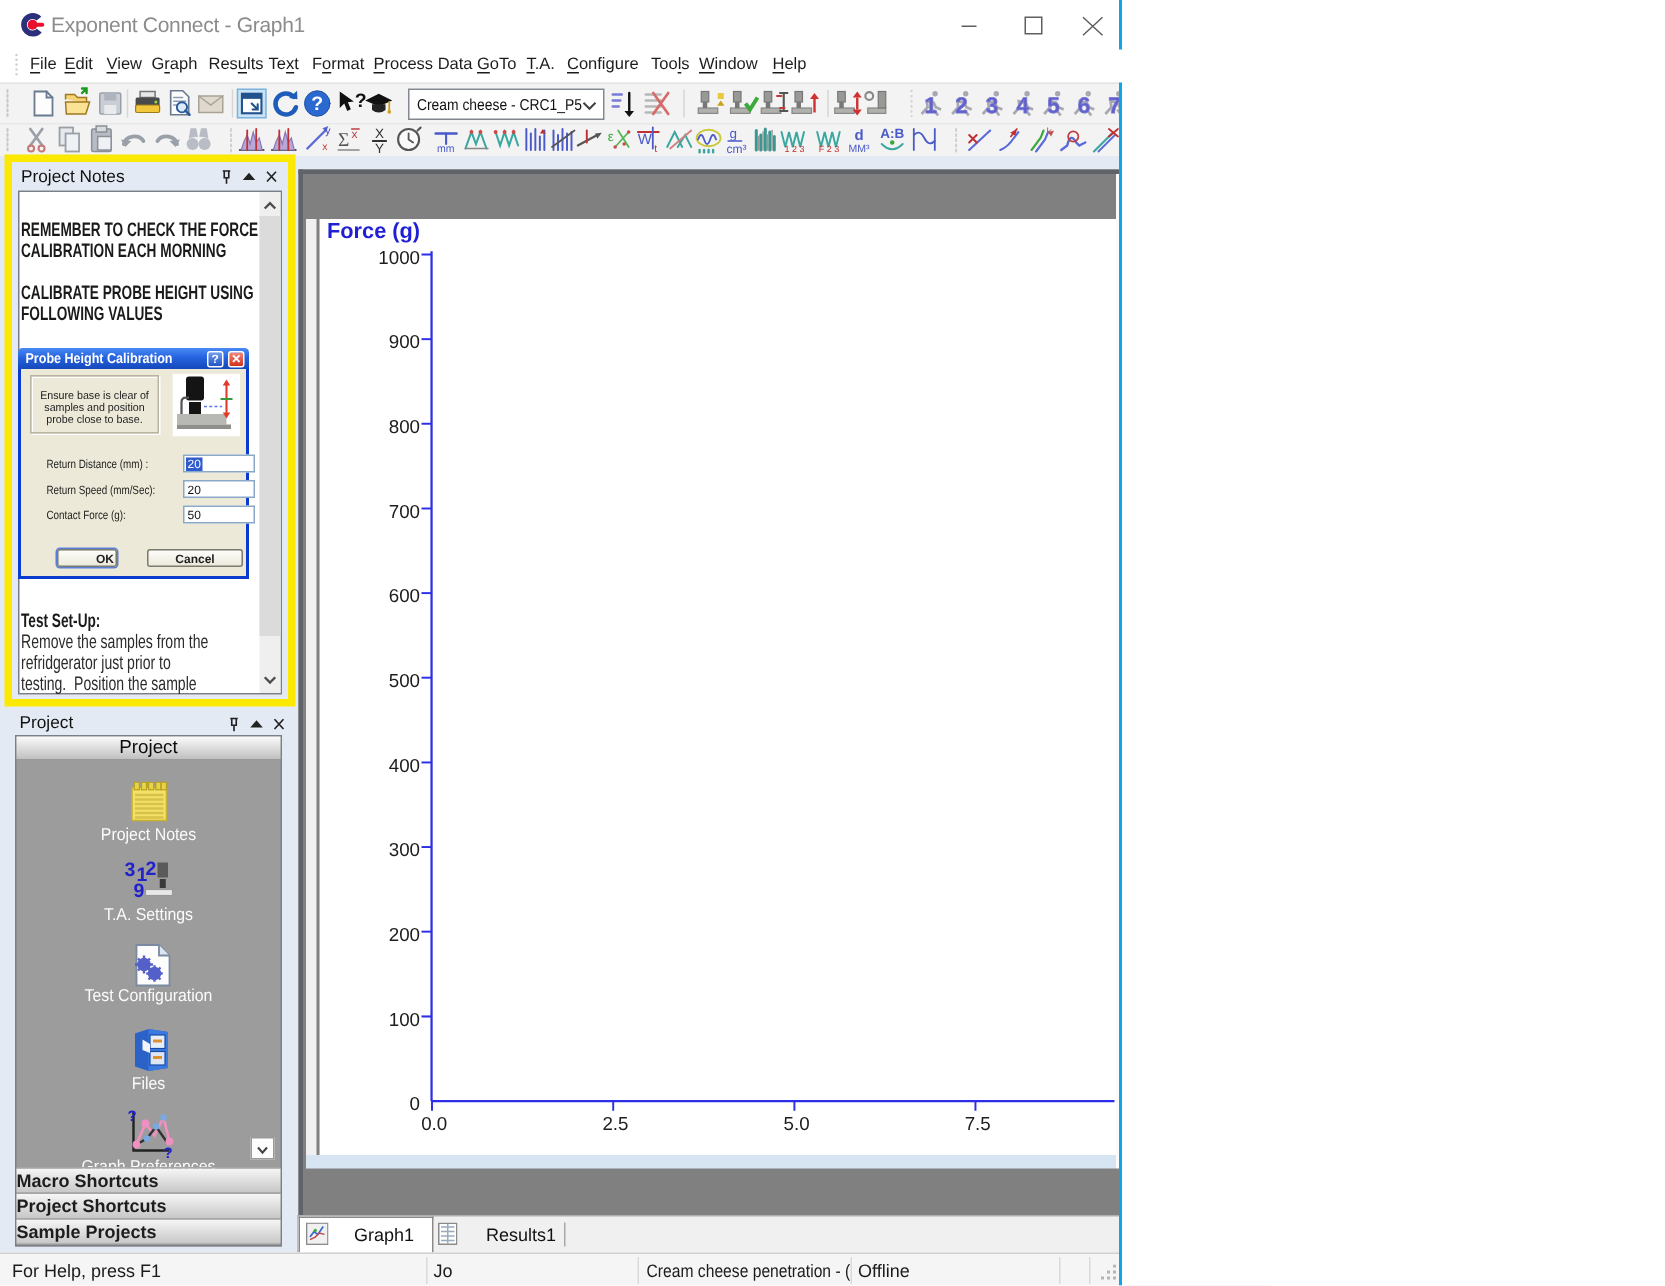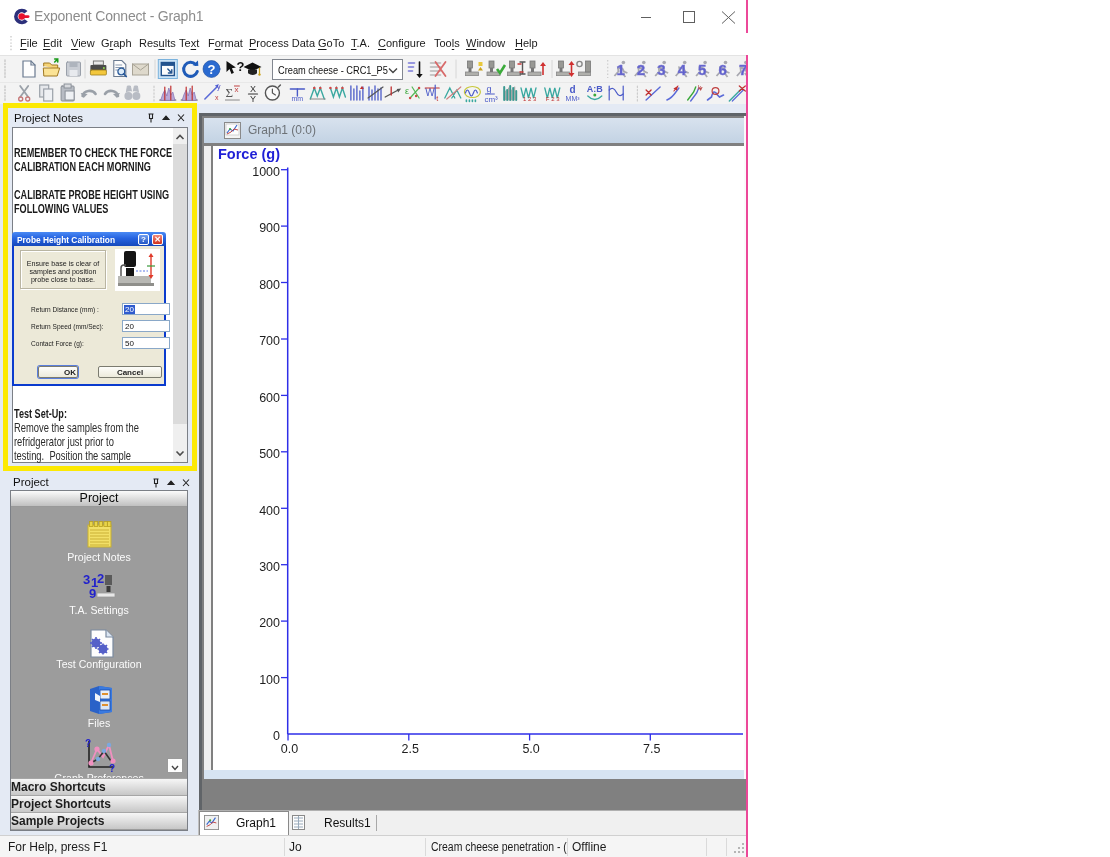--- a/index.html
+++ b/index.html
@@ -1,18 +1,18 @@
 <!DOCTYPE html>
 <html><head>
 <meta charset="utf-8">
 <style>
 * { margin:0; padding:0; box-sizing:border-box; }
 html,body { width:1110px; height:857px; background:#ffffff; font-family:"Liberation Sans",sans-serif; overflow:hidden; position:relative; }
 .abs { position:absolute; }
-#win { position:absolute; left:0; top:0; width:748px; height:857px; background:#ffffff; border-right:2px solid #ec4899; }
+#win { position:absolute; left:0; top:0; width:748px; height:857px; background:#ffffff; border-right:2px solid #0ea5e9; }
 
 #title-text { position:absolute; left:34px; top:8px; font-size:14px; color:#8c8c8c; letter-spacing:-0.2px; }
 
 #menubar { position:absolute; left:0; top:33px; width:852px; height:22px; background:#ffffff; font-size:11px; color:#1c1c1c; }
 #menubar span { position:absolute; top:4px; white-space:nowrap; }
 #menubar u { text-underline-offset:1.5px; }
 
 #tb1 { position:absolute; left:0; top:55px; width:746px; height:27px; background:#f3f3f3; border-top:1px solid #e3e3e3; }
 #tb2 { position:absolute; left:0; top:82px; width:746px; height:22px; background:#f3f3f3; border-top:1px solid #e8e8e8; }
 
@@ -689,30 +689,20 @@
         <svg width="10" height="10" style="margin-top:3px">
             <path d="M2 3 L5 6.5 L8 3" fill="none" stroke="#444" stroke-width="1.4"></path>
           </svg>
       </div>
       <div class="pbar" style="top:287px"><span style="position:relative;top:1px">Macro Shortcuts</span></div>
       <div class="pbar" style="top:304px"><span style="position:relative;top:1px">Project Shortcuts</span></div>
       <div class="pbar" style="top:321px"><span style="position:relative;top:1px">Sample Projects</span></div>
     </div>
 
     <div id="mdi">
-      <div id="childtitle">
-        <svg class="abs" style="left:20px;top:4px" width="17" height="17" viewBox="0 0 17 17">
-          <rect x="0.5" y="0.5" width="16" height="16" fill="#f4f4f4" stroke="#8a8a8a"></rect>
-          <rect x="2" y="2" width="13" height="11" fill="#fdfdfd" stroke="#bbb" stroke-width="0.6"></rect>
-          <path d="M3 11 l3 -4 l3 2 l4 -6" stroke="#3a6ad0" stroke-width="1.2" fill="none"></path>
-          <path d="M3 12 l4 -2 l3 -3 l4 1" stroke="#c04848" stroke-width="1" fill="none"></path>
-          <circle cx="6" cy="7" r="1" fill="#3aa83a"></circle>
-        </svg>
-        <span style="position:absolute;left:44px;top:5px">Graph1 (0:0)</span>
-      </div>
       <div id="childbody">
         <div id="gut"></div>
         <div id="gtop"></div>
         <svg class="abs" style="left:0;top:0" width="540" height="627" viewBox="0 0 540 627">
           <text x="14" y="14.5" font-size="14.5" font-weight="bold" fill="#1f1fd6" font-family="Liberation Sans">Force (g)</text>
           <g stroke="#2e2ee8" stroke-width="1.5" fill="none">
             <line x1="83.7" y1="23.5" x2="83.7" y2="590"></line>
             <line x1="83.7" y1="590" x2="539" y2="590"></line>
           </g>
           <g stroke="#2e2ee8" stroke-width="1.3">

